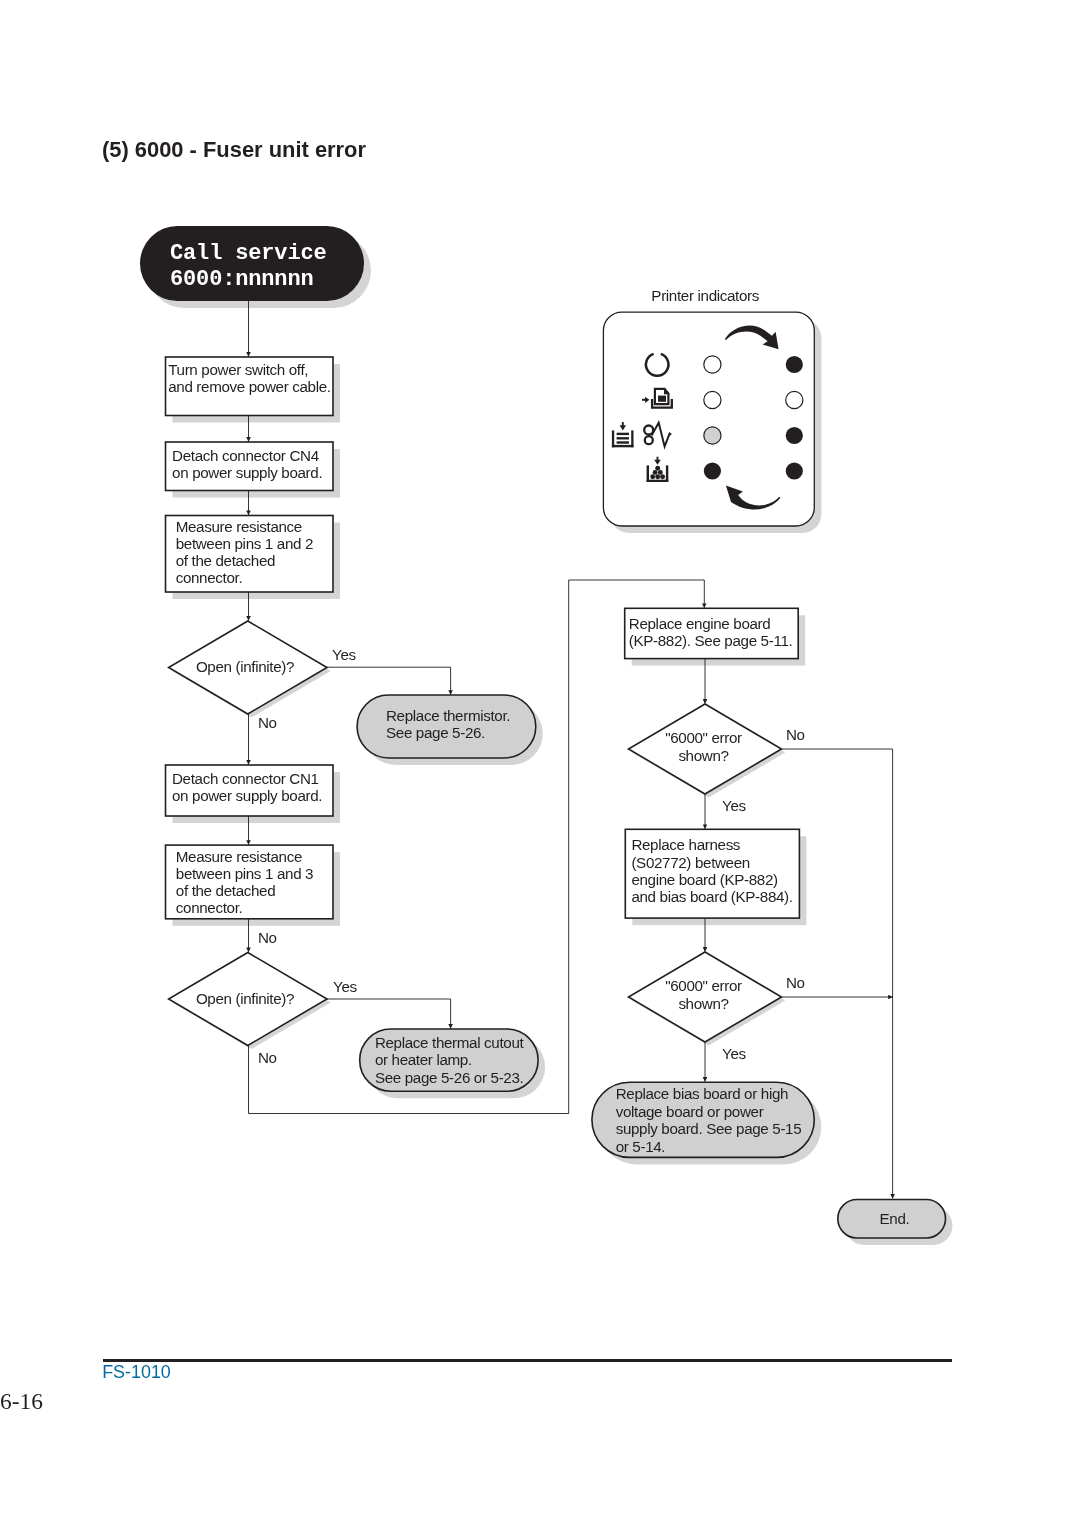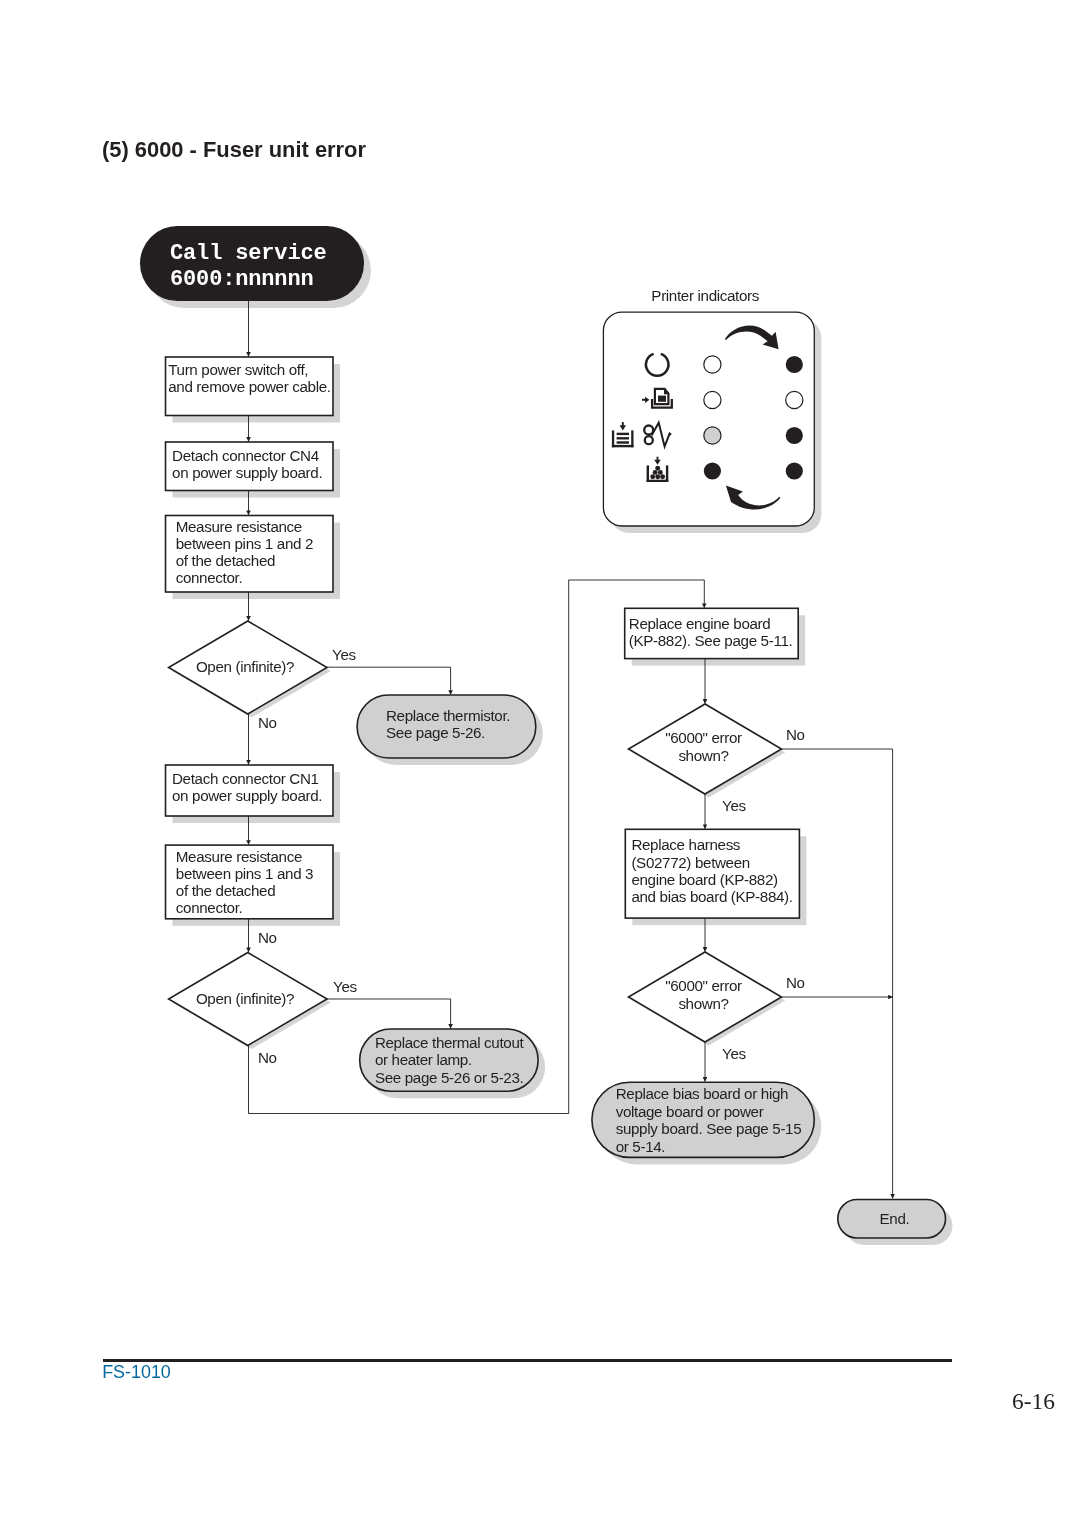--- a/index.html
+++ b/index.html
@@ -1,21 +1,21 @@
 <!DOCTYPE html>
 <html><head>
 <meta charset="utf-8">
 <style>
   html,body{margin:0;padding:0;}
   body{width:1080px;height:1528px;background:#ffffff;font-family:"Liberation Sans",sans-serif;overflow:hidden;}
   .page{position:relative;width:1080px;height:1528px;margin-top:24px;}
   #heading{position:absolute;left:102px;top:113px;font-size:21.9px;font-weight:bold;color:#231f20;}
   #footer-rule{position:absolute;left:103px;top:1335.2px;width:849px;height:2.4px;background:#231f20;}
   #footer-left{position:absolute;left:102.2px;top:1337.5px;font-size:17.9px;color:#0369a1;}
-  #footer-page{position:absolute;left:0;top:1363.5px;width:1055px;text-align:right;font-size:23.4px;color:#231f20;font-family:"Liberation Serif",serif;}
+  #footer-page{position:absolute;left:0;top:1363.5px;width:1055px;text-align:left;font-size:23.4px;color:#231f20;font-family:"Liberation Serif",serif;}
   svg#diagram{position:absolute;left:0;top:0;width:1080px;height:1528px;}
   .nodelabel{font-family:"Liberation Sans",sans-serif;font-size:15.2px;letter-spacing:-0.35px;fill:#231f20;}
   .yn{font-family:"Liberation Sans",sans-serif;font-size:15.2px;letter-spacing:-0.35px;fill:#231f20;}
   .cap{font-family:"Liberation Sans",sans-serif;font-size:15.2px;letter-spacing:-0.35px;fill:#231f20;}
   .lcdtext{font-family:"Liberation Mono","DejaVu Sans Mono",monospace;font-size:22.0px;font-weight:bold;fill:#ffffff;letter-spacing:-0.16px;}
 </style>
 </head>
 <body>
 
 <div class="page">

